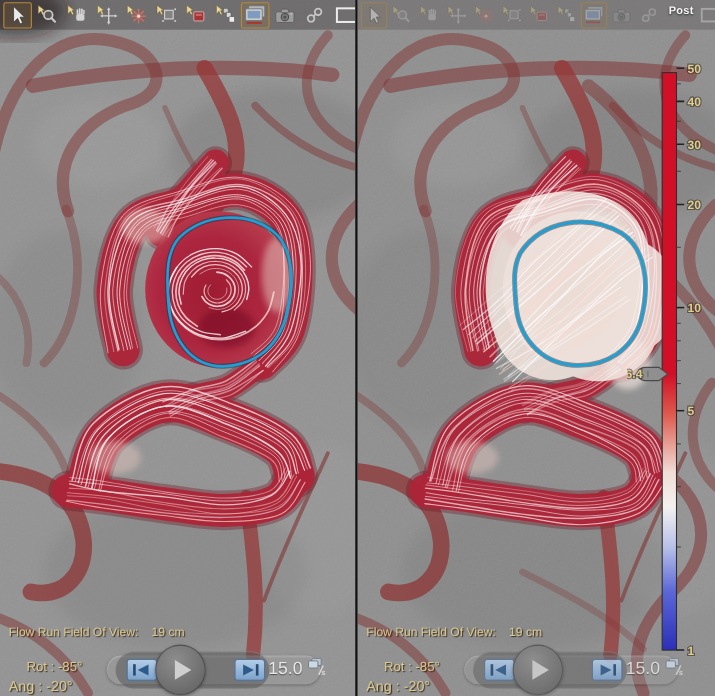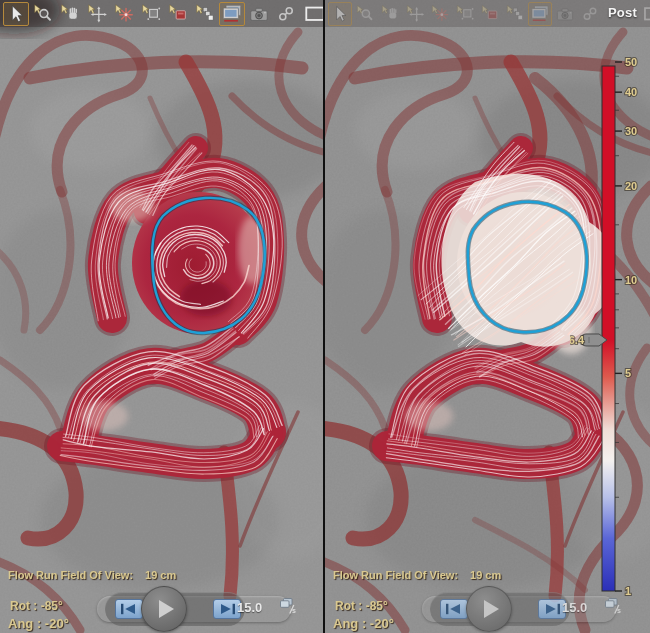--- a/index.html
+++ b/index.html
@@ -12,50 +12,50 @@
   svg.scene{position:absolute;left:0;top:0;}
 
   
   .toolbar{position:absolute;top:2px;left:3px;display:flex;gap:1px;z-index:10;align-items:flex-start;}
   .tb-btn{width:26px;height:24px;padding:0;background:transparent;border:1px solid transparent;
           border-radius:2px;display:flex;align-items:center;justify-content:center;box-sizing:border-box;}
   .tb-btn svg{width:24px;height:22px;display:block;}
   .tb-btn.selected{border:1px solid #b5893c;background:rgba(150,118,58,.22);}
   .toolbar.faded .tb-btn{opacity:.38;width:24px;}
   .toolbar.faded .tb-btn.selected{opacity:.5;}
-  .post-label{color:#f4f4f4;font-weight:bold;font-size:13px;margin:3px 3px 0 5px;
+  .post-label{color:#f4f4f4;font-weight:bold;font-size:10px;margin:3px 3px 0 5px;
               text-shadow:0 1px 2px rgba(0,0,0,.65);letter-spacing:.2px;text-align:center;}
   .fs-faint{opacity:.45;}
 
   
-  .txt{position:absolute;color:#d9c88f;font-weight:bold;z-index:9;white-space:nowrap;
+  .txt{position:absolute;color:#d9c88f;font-weight:normal;z-index:9;white-space:nowrap;
        text-shadow:1px 1px 1px rgba(40,25,10,.85);}
   .fov{left:8px;top:569px;font-size:11px;}
   .fov .val{margin-left:12px;}
-  .rot{left:10px;top:599px;font-size:12px;}
+  .rot{left:24px;top:599px;font-size:12px;}
   .ang{left:8px;top:616px;font-size:13px;}
 
   
   .playbar{position:absolute;left:97px;top:585px;width:198px;height:48px;z-index:9;}
   .panel-right .playbar{opacity:.85;}
   .pb-outer{position:absolute;left:0;top:11px;width:194px;height:26px;border-radius:13px;
             background:rgba(158,158,158,.38);box-shadow:inset 0 1px 2px rgba(255,255,255,.25),0 1px 3px rgba(0,0,0,.3);}
   .pb-inner{position:absolute;left:8px;top:7px;width:140px;height:34px;border-radius:17px;
             background:rgba(84,84,84,.5);box-shadow:inset 0 1px 1px rgba(255,255,255,.18);}
   .pb-step{position:absolute;top:14px;width:28px;height:20px;border-radius:3px;padding:0;
            background:linear-gradient(#b3cde8,#7da3cc);border:1px solid #55749c;
            display:flex;align-items:center;justify-content:center;cursor:pointer;}
   .pb-back{left:18px;} .pb-fwd{left:116px;}
   .pb-play{position:absolute;left:44px;top:1px;width:46px;height:46px;border-radius:50%;
            background:radial-gradient(circle at 40% 30%,#8d8d8d,#5e5e5e);
            border:1px solid rgba(40,40,40,.45);box-shadow:0 1px 3px rgba(0,0,0,.35);box-sizing:border-box;}
   .pb-tri{position:absolute;left:17px;top:13px;width:0;height:0;border-left:15px solid #cfcfcf;
           border-top:9px solid transparent;border-bottom:9px solid transparent;}
-  .pb-fps{position:absolute;left:140px;top:15px;width:38px;text-align:left;color:#e8e8e8;
-          font-weight:bold;font-size:13px;text-shadow:0 1px 1px rgba(0,0,0,.5);}
+  .pb-fps{position:absolute;left:140px;top:15px;width:38px;text-align:right;color:#e8e8e8;
+          font-weight:normal;font-size:16px;text-shadow:0 1px 1px rgba(0,0,0,.5);}
   .pb-fpsicon{position:absolute;left:182px;top:13px;width:18px;height:16px;}
 
   #colorbar{position:absolute;left:570px;top:56px;z-index:7;}
 </style>
 </head>
 <body>
 
 <div class="app">
 
   <div class="panel panel-left">

